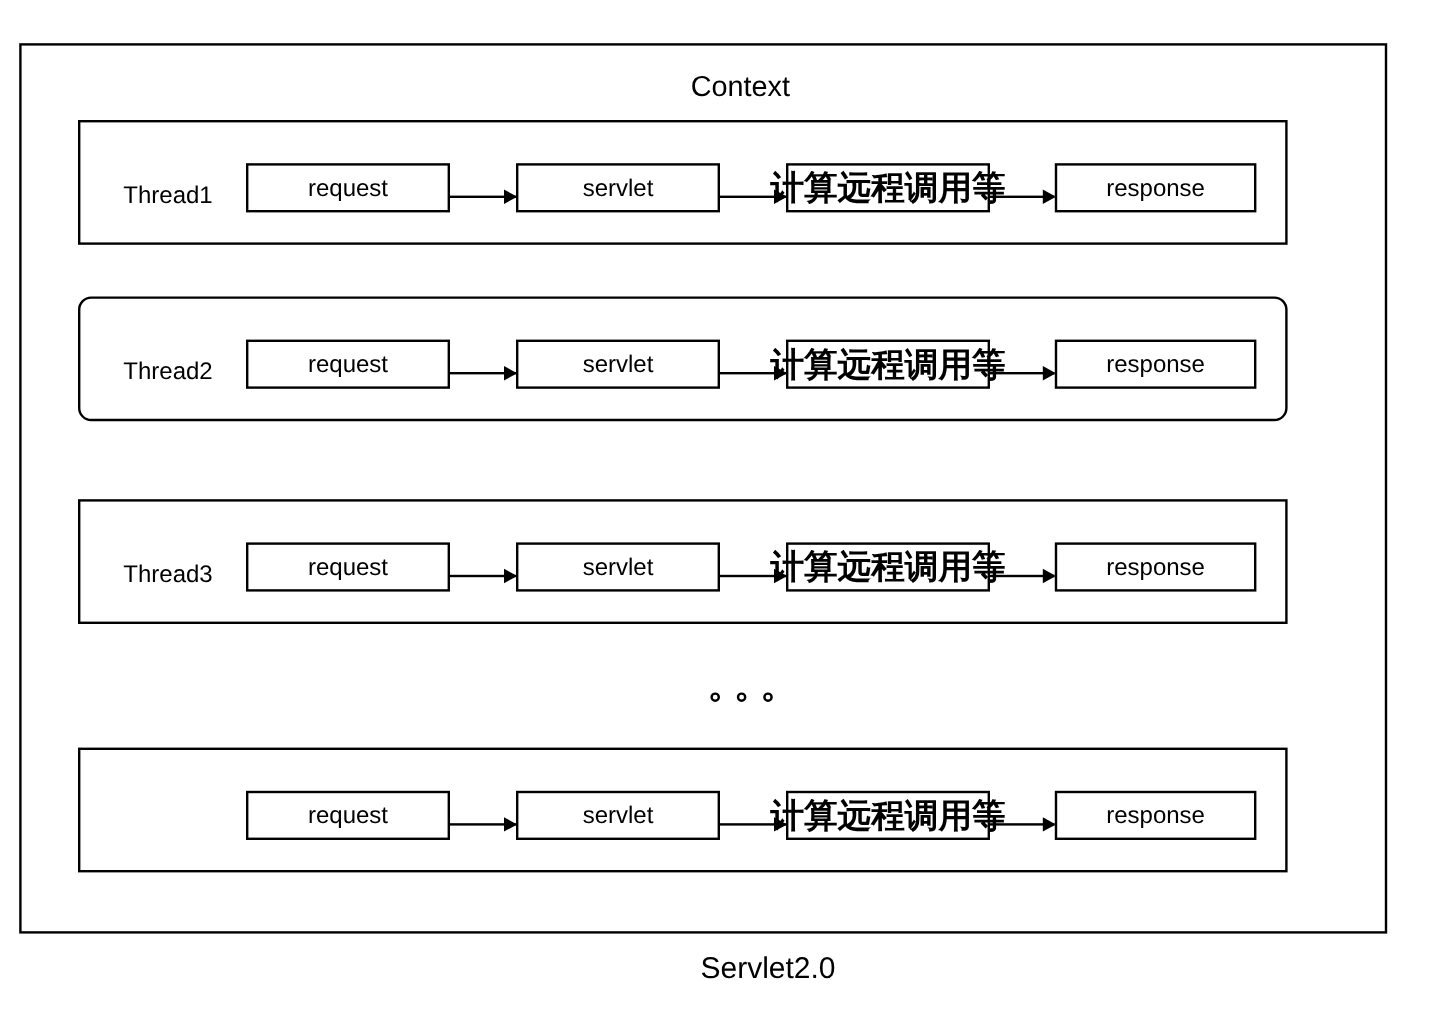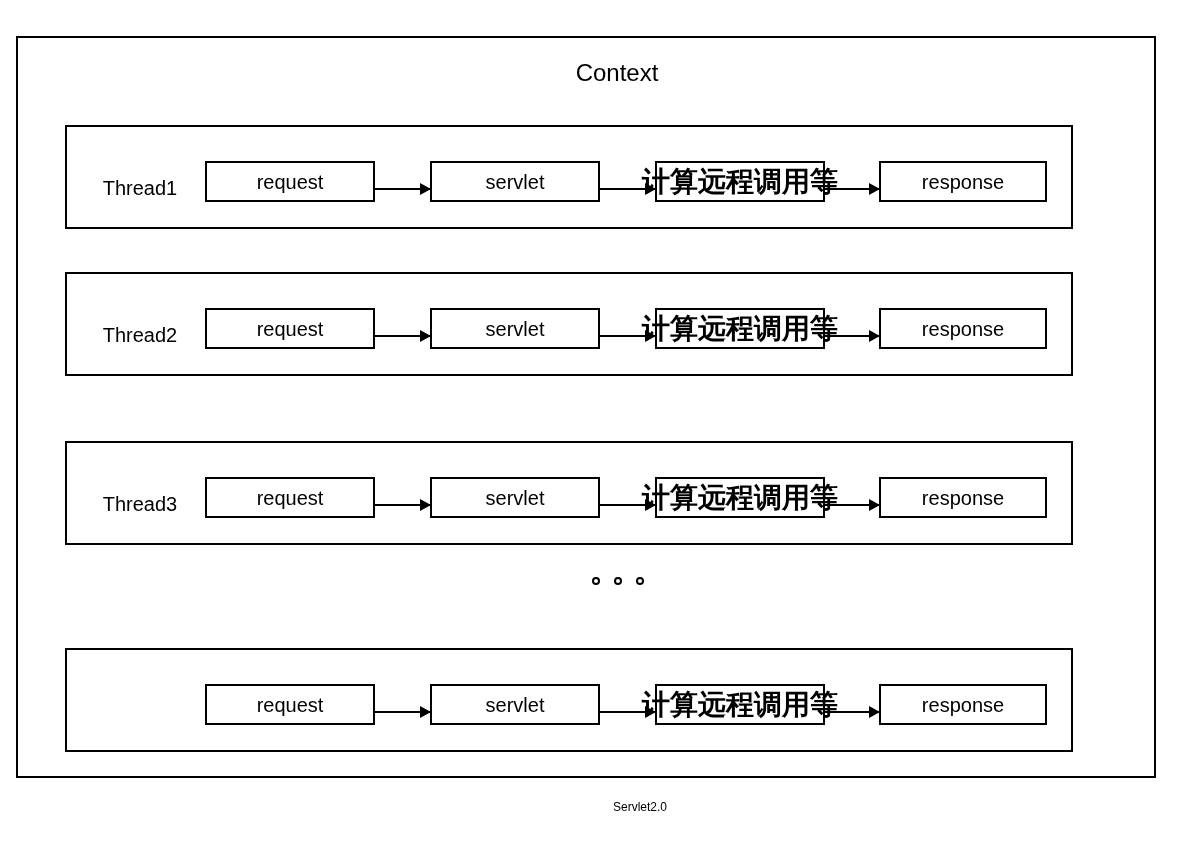--- a/index.html
+++ b/index.html
@@ -36,21 +36,20 @@
     white-space: nowrap;
   }
   .thread-row {
     position: absolute;
     left: 65px;
     width: 1008px;
     height: 104px;
     border: 2px solid #000000;
     box-sizing: border-box;
     background: #ffffff;
-    margin-top: 25px;
   }
   .thread-label {
     position: absolute;
     left: 13px;
     top: 28px;
     width: 120px;
     height: 66px;
     display: flex;
     align-items: center;
     justify-content: center;
@@ -107,21 +106,21 @@
     height: 4px;
     border: 2px solid #000000;
     border-radius: 50%;
     background: #ffffff;
   }
   .caption {
     position: absolute;
     top: 794px;
     left: 640px;
     transform: translateX(-50%);
-    font-size: 12px;
+    font-size: 25px;
     line-height: 26px;
     white-space: nowrap;
   }
 </style>
 </head>
 <body>
 
 <div class="canvas">
   <div class="outer-box"></div>
   <div class="context-label">Context</div>
@@ -129,21 +128,21 @@
       <div class="thread-row" style="top: 100px;">
         <div class="thread-label">Thread1</div>
         <div class="step-box" style="left: 138px; width: 170px;">request</div>
         <div class="flow-arrow" style="left: 308px; width: 55px;"></div>
         <div class="step-box" style="left: 363px; width: 170px;">servlet</div>
         <div class="flow-arrow" style="left: 533px; width: 55px;"></div>
         <div class="step-box cjk" style="left: 588px; width: 170px;">计算远程调用等</div>
         <div class="flow-arrow" style="left: 758px; width: 54px;"></div>
         <div class="step-box" style="left: 812px; width: 168px;">response</div>
       </div>
-      <div class="thread-row" style="top: 247px;">
+      <div class="thread-row" style="top: 247px; border-radius: 11px;">
         <div class="thread-label">Thread2</div>
         <div class="step-box" style="left: 138px; width: 170px;">request</div>
         <div class="flow-arrow" style="left: 308px; width: 55px;"></div>
         <div class="step-box" style="left: 363px; width: 170px;">servlet</div>
         <div class="flow-arrow" style="left: 533px; width: 55px;"></div>
         <div class="step-box cjk" style="left: 588px; width: 170px;">计算远程调用等</div>
         <div class="flow-arrow" style="left: 758px; width: 54px;"></div>
         <div class="step-box" style="left: 812px; width: 168px;">response</div>
       </div>
       <div class="thread-row" style="top: 416px;">

